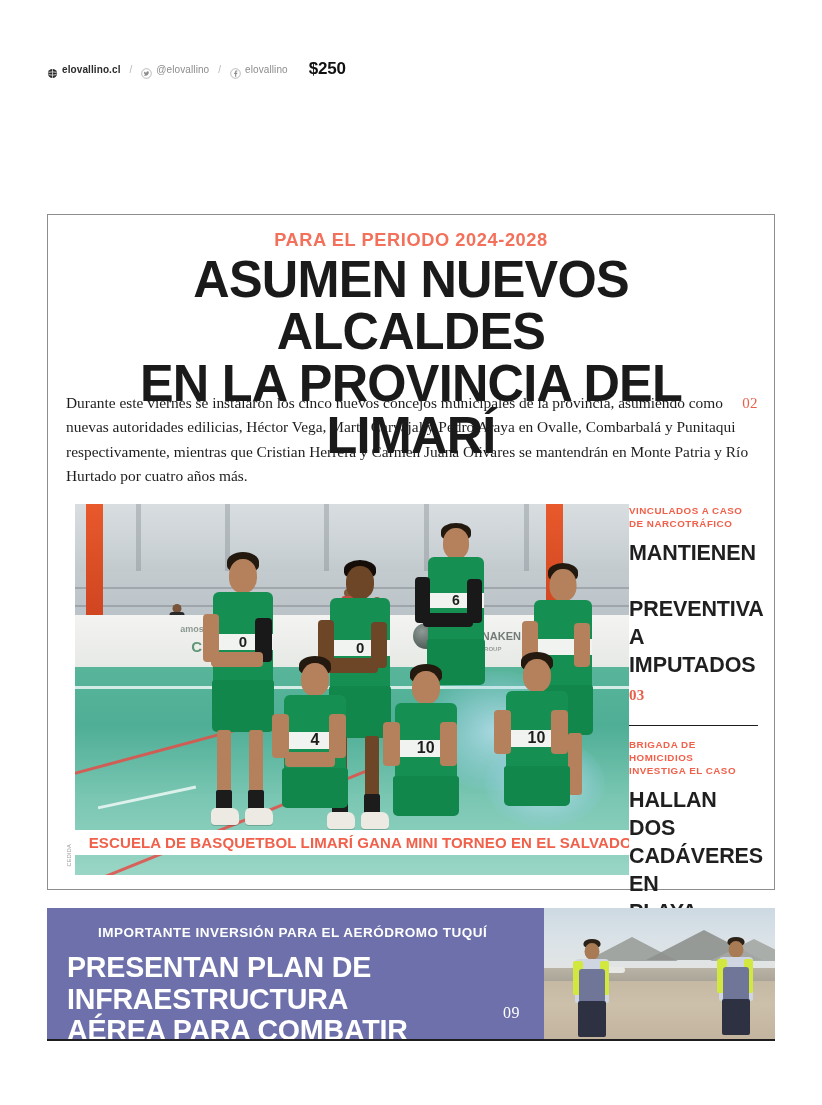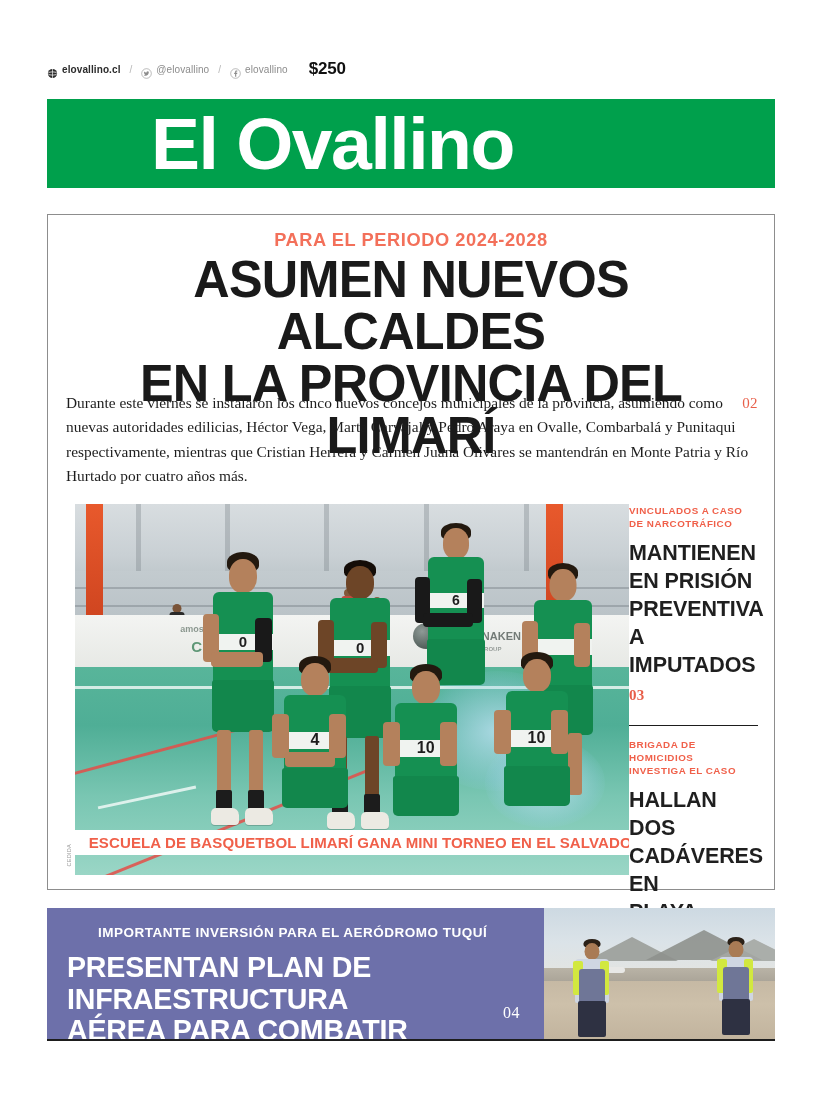--- a/index.html
+++ b/index.html
@@ -510,23 +510,20 @@
             <circle cx="12" cy="12" r="10.5" fill="none" stroke="#8c8c8c" stroke-width="1.3"></circle>
             <path d="M13.6 19v-6.1h2.05l.31-2.38H13.6V8.99c0-.69.19-1.16 1.18-1.16h1.26V5.7c-.22-.03-.97-.1-1.84-.1-1.82 0-3.06 1.11-3.06 3.15v1.76H9.08v2.38h2.06V19z" fill="#8c8c8c"></path>
           </svg>
         </span>
         <span class="handle-label">elovallino</span>
       </div>
       <span class="price">$250</span>
     </div>
   </div>
 
-  <div class="masthead">
-    <div class="masthead-title">El Ovallino</div>
-  </div>
 
   <div class="mainbox">
 
     <div class="lead-kicker">PARA EL PERIODO 2024-2028</div>
 
     <div class="lead-headline">
       <span class="hl-line">ASUMEN NUEVOS ALCALDES</span>
       <span class="hl-line">EN LA PROVINCIA DEL LIMARÍ</span>
     </div>
 
@@ -701,21 +698,21 @@
 
       <div class="sidebar-col">
 
         <div class="side-story">
           <div class="side-kicker">
             <span>VINCULADOS A CASO</span><br>
             <span>DE NARCOTRÁFICO</span>
           </div>
           <div class="side-headline">
             <span>MANTIENEN</span><br>
-            <span>EN PRISIÓN</span><br>
+            <br>
             <span>PREVENTIVA A</span><br>
             <span>IMPUTADOS</span>
             <span class="sp">03</span>
           </div>
         </div>
 
         <div class="side-rule"></div>
 
         <div class="side-story">
           <div class="side-kicker">
@@ -735,21 +732,21 @@
     </div>
   </div>
 
   <div class="promo">
     <div class="promo-text">
       <div class="promo-kicker">IMPORTANTE INVERSIÓN PARA EL AERÓDROMO TUQUÍ</div>
       <div class="promo-headline">
         <span class="hl-line">PRESENTAN PLAN DE INFRAESTRUCTURA</span>
         <span class="hl-line">AÉREA PARA COMBATIR INCENDIOS</span>
       </div>
-      <div class="promo-page">04</div>
+      <div class="promo-page">09</div>
     </div>
 
     <div class="promo-photo">
       <div class="af-sky"></div>
       <div class="af-mtn" style="left:18%;top:22%;border-width:0 46px 24px 46px;"></div>
       <div class="af-mtn" style="left:44%;top:17%;border-width:0 58px 30px 58px;border-bottom-color:#8e918d;"></div>
       <div class="af-mtn" style="left:72%;top:24%;border-width:0 44px 22px 44px;border-bottom-color:#a4a7a3;"></div>
       <div class="af-runway"></div>
       <div class="af-plane" style="left:24%;top:45%;width:26px;height:6px;"></div>
       <div class="af-plane" style="left:24%;top:41%;width:5px;height:5px;"></div>

